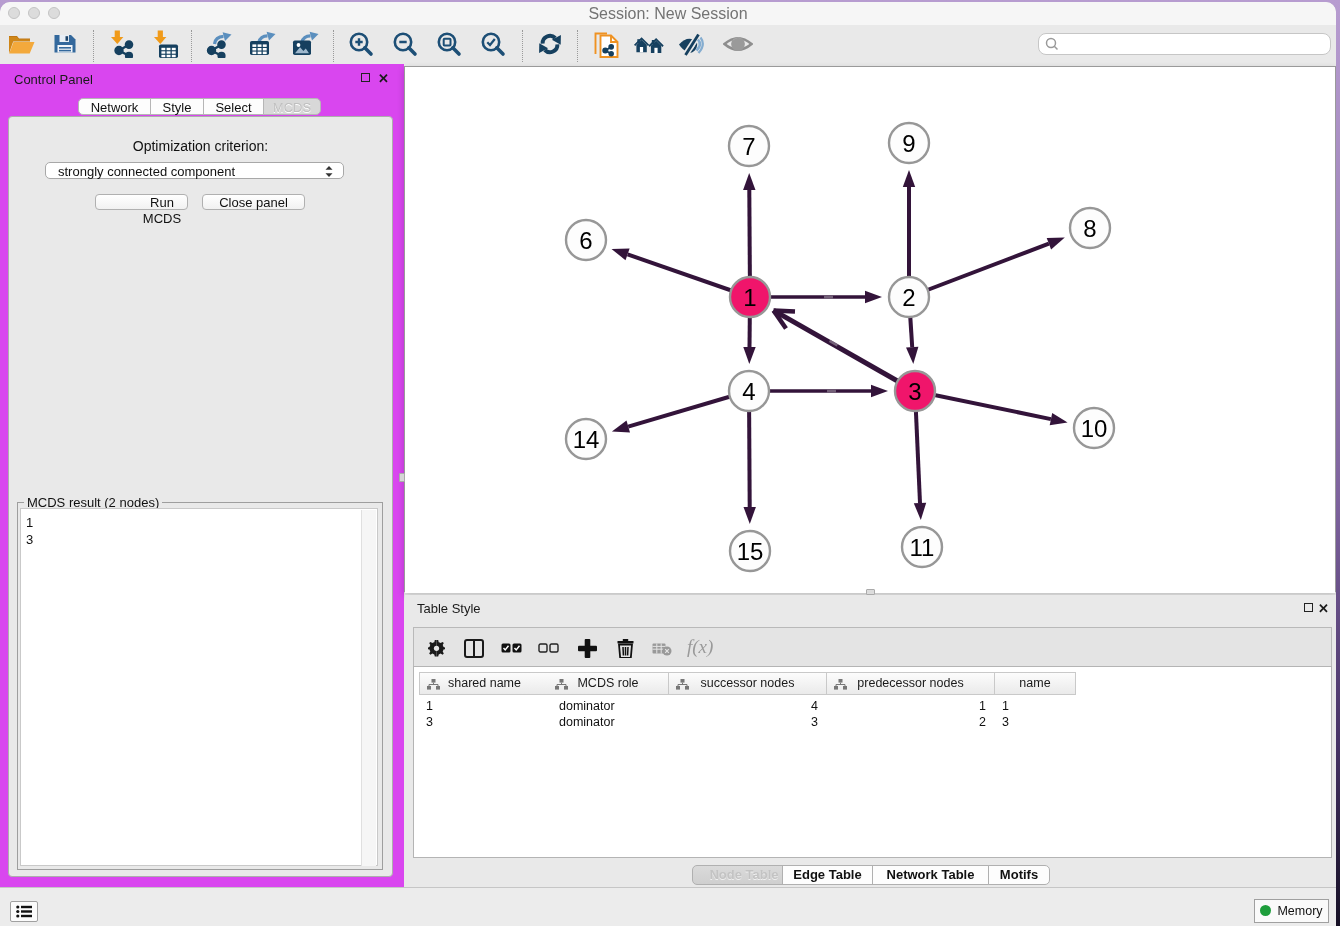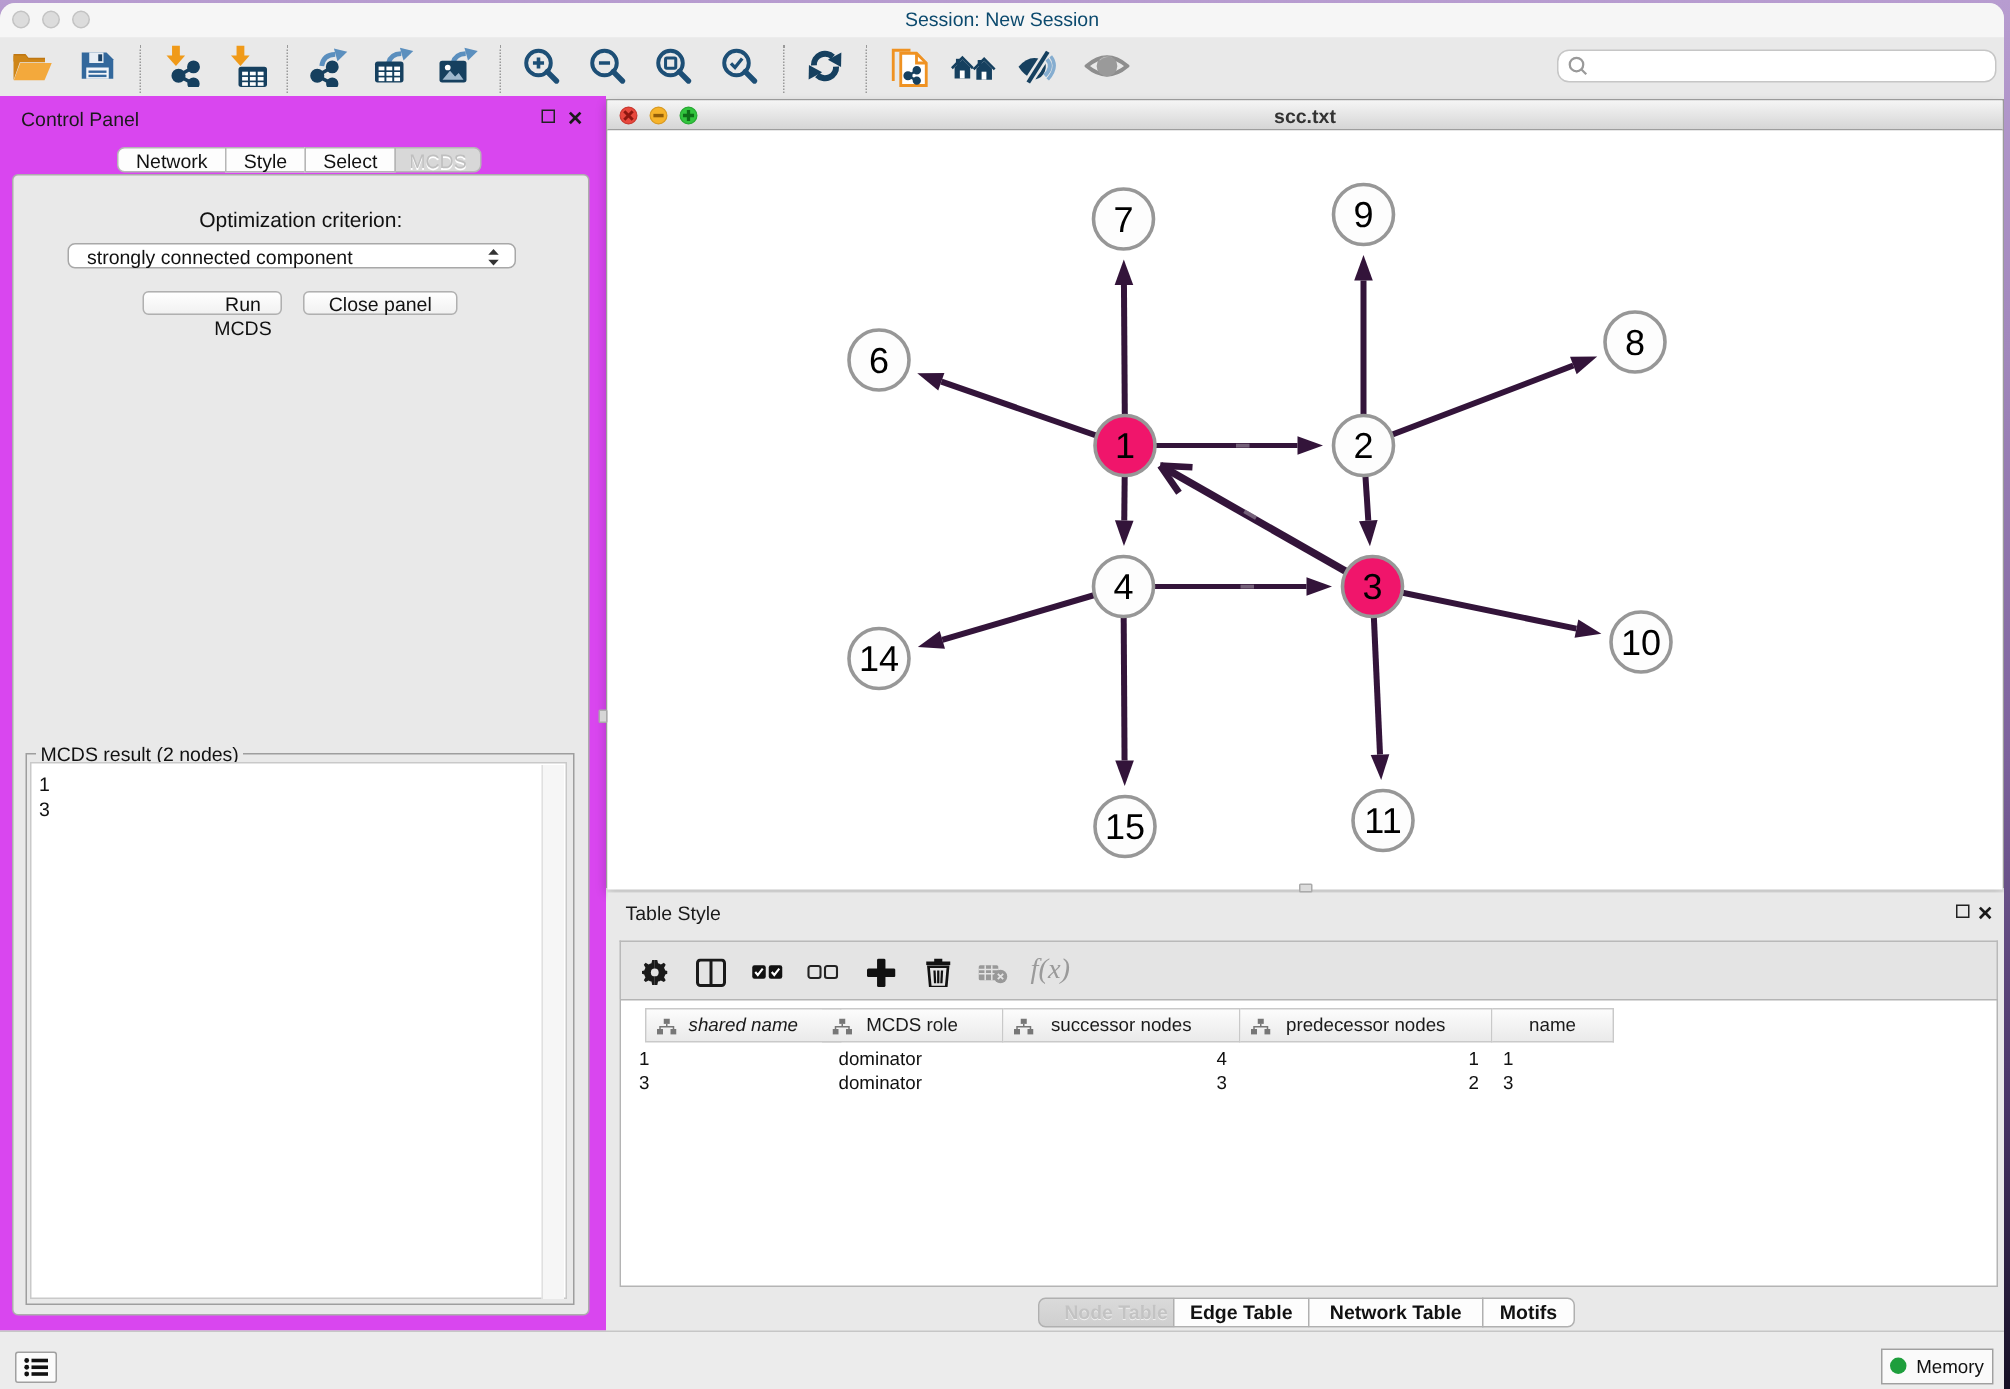--- a/index.html
+++ b/index.html
@@ -7,21 +7,21 @@
   body{width:1340px;height:926px;overflow:hidden;font-family:"Liberation Sans",sans-serif;
        background:linear-gradient(180deg,#b79cd0 0%,#a288bd 25%,#7c619c 55%,#473366 80%,#150f24 100%);}
   #app{position:absolute;left:0;top:2px;width:1336px;height:924px;background:#e9e9e9;
        border-radius:10px 10px 0 0;overflow:hidden;}
   
   #titlebar{position:absolute;left:0;top:0;width:1336px;height:24px;background:#f6f6f6;
             border-bottom:1px solid #dcdcdc;border-radius:10px 10px 0 0;}
   .tl{position:absolute;top:5px;width:12px;height:12px;border-radius:50%;
       background:#dcdcdc;border:1px solid #c3c3c3;}
   #wtitle{position:absolute;top:3px;left:0;width:1336px;text-align:center;
-          font-size:13px;color:#0c4a6e;}
+          font-size:16px;color:#737373;}
   
   #toolbar{position:absolute;left:0;top:23px;width:1336px;height:39px;background:#e9e9e9;}
   .sep{position:absolute;top:5px;height:32px;width:0;border-left:1px dotted #9a9a9a;}
   .ticon{position:absolute;top:5px;}
   #searchbox{position:absolute;left:1038px;top:8px;width:293px;height:22px;background:#fff;
              border:1px solid #c6c6c6;border-radius:8px;}
   
   #cpanel{position:absolute;left:0;top:62px;width:404px;height:825px;background:#d946ef;}
   #cp-title{position:absolute;left:14px;top:8px;font-size:13px;color:#1a1a1a;}
   .float-ic{position:absolute;width:9px;height:9px;border:1.6px solid #222;background:transparent;}
@@ -278,31 +278,20 @@
       </div>
     </div>
     <div id="cp-tabs">
       <div class="cptab" style="left:0px;width:73px;border-radius:5px 0 0 5px;">Network</div>
       <div class="cptab" style="left:72px;width:54px;">Style</div>
       <div class="cptab" style="left:125px;width:61px;">Select</div>
       <div class="cptab sel" style="left:185px;width:58px;border-radius:0 5px 5px 0;">MCDS</div>
     </div>
   </div>
   <div id="netwin">
-    <div id="nw-title">
-      <svg width="70" height="20" style="position:absolute;left:7px;top:0;">
-        <circle cx="7" cy="10" r="5.6" fill="#e8483d" stroke="#c93a31" stroke-width="0.8"></circle>
-        <path d="M4.2 7.2 L9.8 12.8 M9.8 7.2 L4.2 12.8" stroke="#8e1710" stroke-width="2"></path>
-        <circle cx="27" cy="10" r="5.6" fill="#f6b32a" stroke="#d89a22" stroke-width="0.8"></circle>
-        <rect x="23.6" y="8.9" width="6.8" height="2.3" fill="#925d09"></rect>
-        <circle cx="47" cy="10" r="5.6" fill="#32c53e" stroke="#28a833" stroke-width="0.8"></circle>
-        <path d="M47 6.3 L47 13.7 M43.3 10 L50.7 10" stroke="#0e6e18" stroke-width="2.2"></path>
-      </svg>
-      <div style="position:absolute;left:0;top:3px;width:930px;text-align:center;font-size:13px;font-weight:bold;color:#333;">scc.txt</div>
-    </div>
     <div id="nw-canvas">
       <svg width="931" height="498">
         <g stroke="#33143a" stroke-width="4" fill="#33143a">
           <line x1="345" y1="210" x2="344.3" y2="103.0"></line>
           <line x1="345" y1="210" x2="222.6" y2="167.4"></line>
           <line x1="345" y1="210" x2="460.0" y2="210.0" stroke-width="3.4"></line>
           <line x1="345" y1="210" x2="344.5" y2="260.0"></line>
           <line x1="504" y1="210" x2="504.0" y2="100.0"></line>
           <line x1="504" y1="210" x2="643.9" y2="156.7"></line>
           <line x1="504" y1="210" x2="507.2" y2="260.1"></line>
@@ -416,21 +405,21 @@
           <line x1="4.8" y1="0.5" x2="4.8" y2="10.5"></line>
             <line x1="9.2" y1="0.5" x2="9.2" y2="10.5"></line>
         </g>
         <circle cx="15" cy="8" r="4.5" fill="#999"></circle>
         <path d="M13.2 6.2 L16.8 9.8 M16.8 6.2 L13.2 9.8" stroke="#e4e4e4" stroke-width="1.2"></path>
       </svg>
 
       <div style="position:absolute;left:273px;top:8px;font-family:'Liberation Serif',serif;font-style:italic;font-size:19px;color:#9a9a9a;">f(x)</div>
     </div>
     <div id="tp-white">
-      <div class="th" style="left:16px;width:131px;font-style:italic;"><svg class="sm" width="13" height="11" viewBox="0 0 13 11">
+      <div class="th" style="left:5px;width:131px;"><svg class="sm" width="13" height="11" viewBox="0 0 13 11">
             <rect x="4.5" y="0" width="4" height="3.6" fill="#777"></rect>
             <rect x="0" y="7" width="4" height="3.6" fill="#777"></rect>
             <rect x="9" y="7" width="4" height="3.6" fill="#777"></rect>
             <path d="M6.5 3.6 L6.5 5.5 M2 7 L2 5.5 L11 5.5 L11 7" stroke="#777" stroke-width="1" fill="none"></path>
           </svg><span>shared name</span></div>
       <div class="th" style="left:134px;width:121px;"><svg class="sm" width="13" height="11" viewBox="0 0 13 11">
             <rect x="4.5" y="0" width="4" height="3.6" fill="#777"></rect>
             <rect x="0" y="7" width="4" height="3.6" fill="#777"></rect>
             <rect x="9" y="7" width="4" height="3.6" fill="#777"></rect>
             <path d="M6.5 3.6 L6.5 5.5 M2 7 L2 5.5 L11 5.5 L11 7" stroke="#777" stroke-width="1" fill="none"></path>

